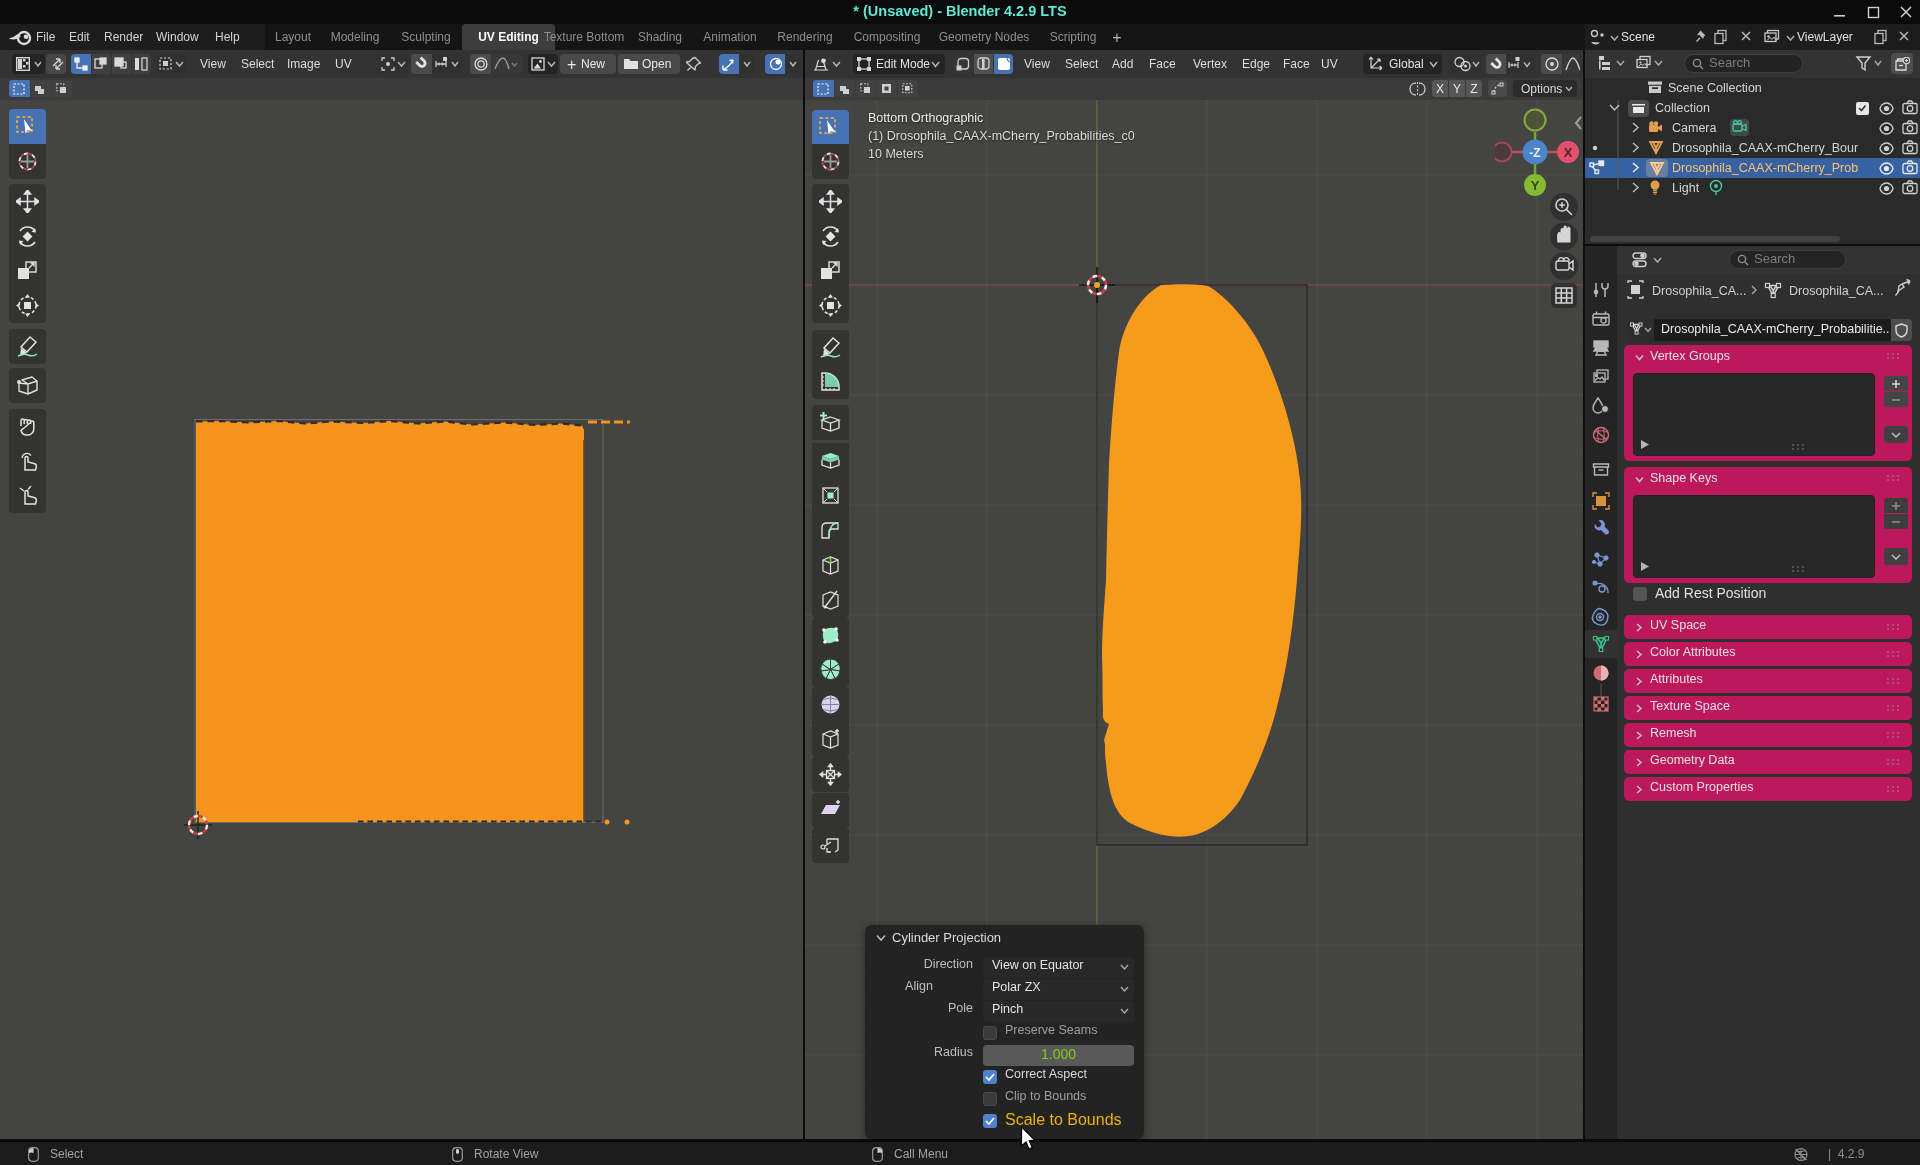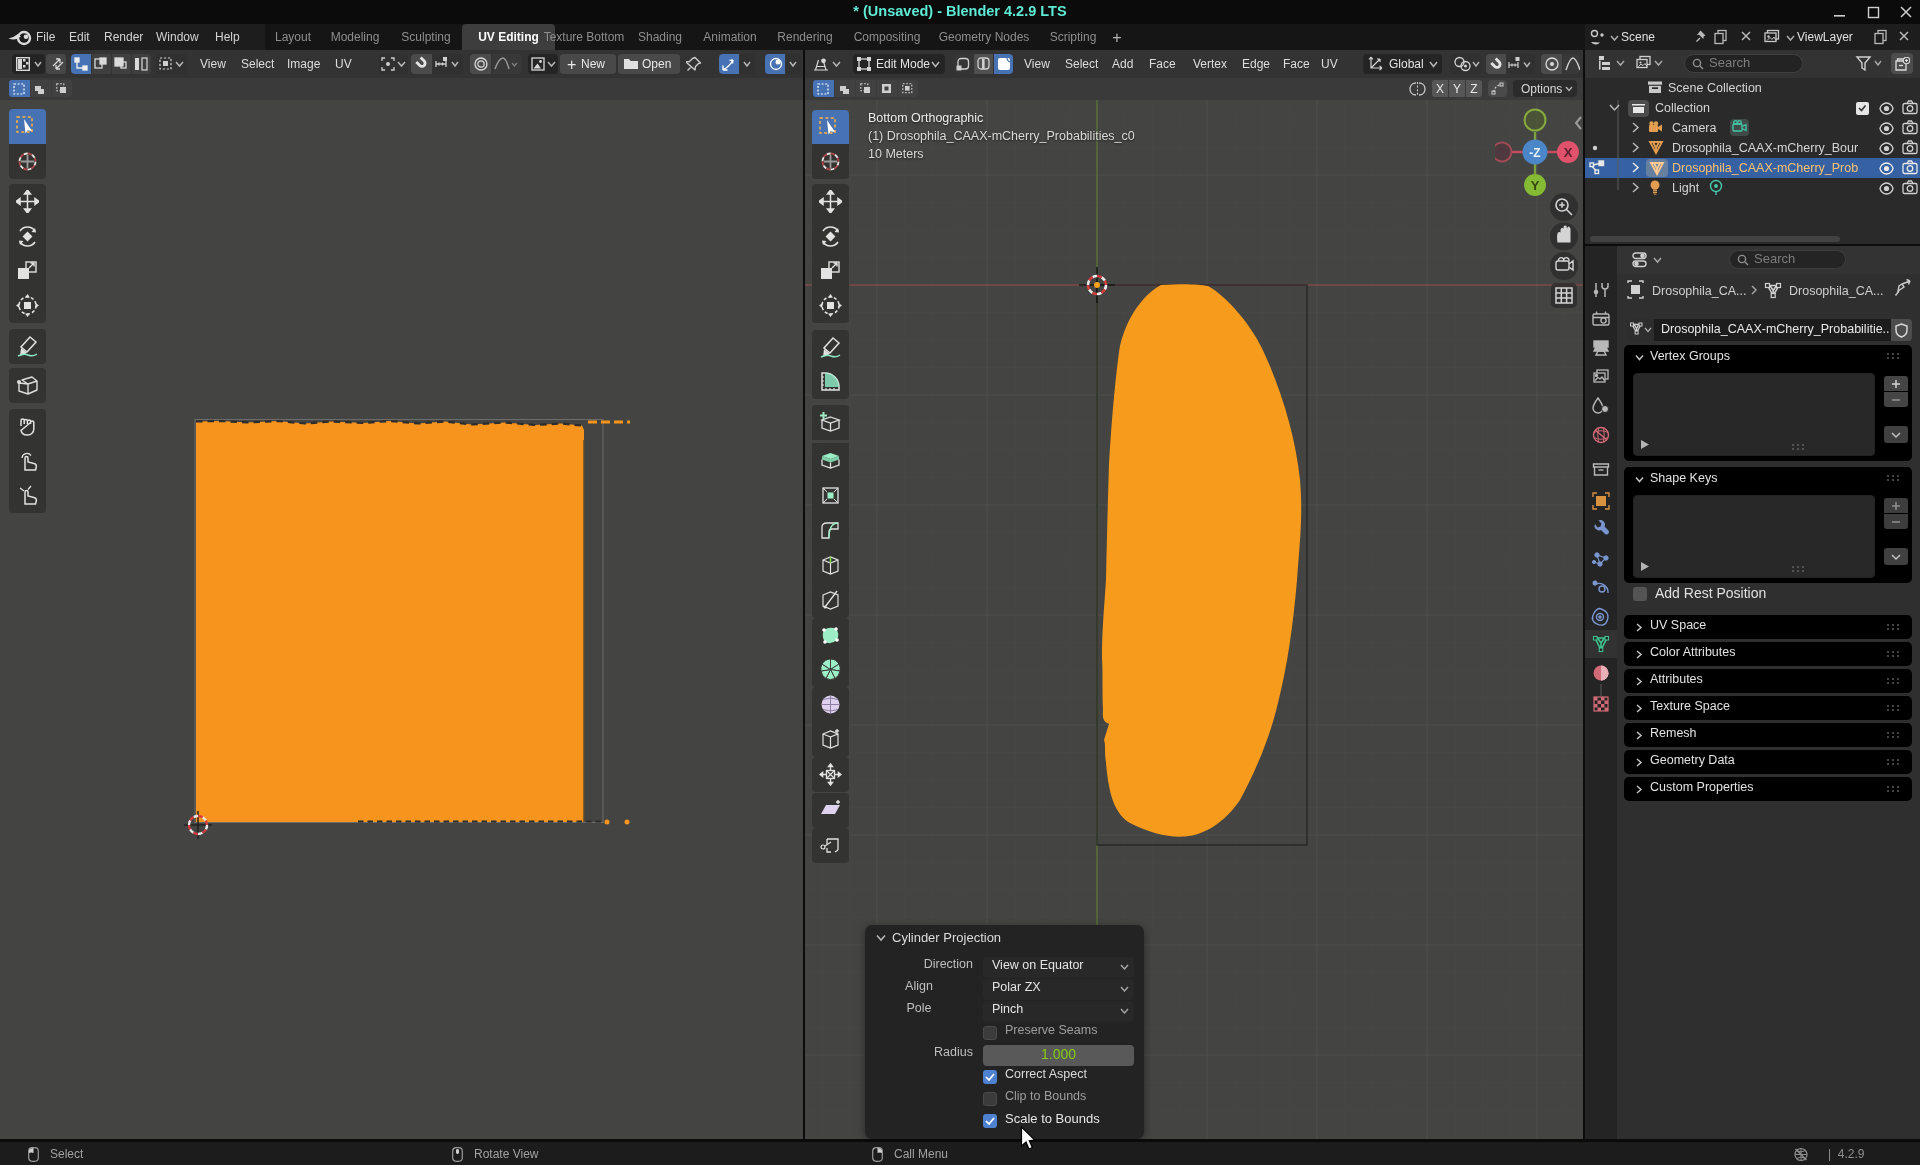--- a/index.html
+++ b/index.html
@@ -21,21 +21,21 @@
 #outliner{left:1585px;top:50px;width:335px;height:194px;background:#2a2a2a}
 #outhead{left:0;top:0;width:335px;height:28px;background:#333333}
 #props{left:1585px;top:246px;width:335px;height:893px;background:#2f2f2f}
 #ptabs{left:0;top:0;width:32px;height:893px;background:#242424}
 #phead{left:32px;top:0;width:303px;height:28px;background:#333333}
 #statusbar{left:0;top:1141px;width:1920px;height:24px;background:#1c1c1c;border-top:1px solid #090909}
 .st{position:absolute;top:0;height:24px;line-height:24px;color:#a2a2a2;font-size:12px}
 .toolbtn{position:absolute;left:9px;width:37px;height:35px;background:#333331;border-radius:0}
 .hmenu{position:absolute;top:0;height:28px;line-height:29px;font-size:12px;color:#dddddd}
 .hbtn{position:absolute;border-radius:4px;background:#242424}
-.panel{position:absolute;left:39px;width:288px;background:#000000;border-radius:5px}
+.panel{position:absolute;left:39px;width:288px;background:#be185d;border-radius:5px}
 .ptitle{position:absolute;font-size:12.5px;color:#e2e2e2}
 .grip{position:absolute;width:14px;height:8px;opacity:.55}
 .chev{position:absolute;width:9px;height:9px}
 </style></head>
 <body>
 <div id="root">
 <div id="titlebar">* (Unsaved) - Blender 4.2.9 LTS</div>
 <svg class="ic" style="left:1832px;top:4px" width="84" height="16" viewBox="0 0 84 16">
 <rect x="2" y="11" width="11" height="1.6" fill="#cfcfcf"></rect>
 <rect x="36.5" y="3.5" width="10" height="10" fill="none" stroke="#cfcfcf" stroke-width="1.4"></rect>
@@ -695,21 +695,21 @@
             <path d="M1 1 l3.5 4 L8 1" fill="none" stroke="#a8a8a8" stroke-width="1.4"></path>
           </svg>
  </div>
  <div class="txt" style="left:0;top:54px;width:108px;text-align:center;font-size:12.5px;color:#bfbfbf">Align</div>
  <div class="a" style="left:118px;top:54px;width:151px;height:21px;background:#282828;border-radius:4px">
   <div class="txt" style="left:9px;top:1px;font-size:12.5px;color:#e3e3e3">Polar ZX</div>
   <svg class="ic" style="left:137px;top:7px" width="9" height="7" viewBox="0 0 9 7">
             <path d="M1 1 l3.5 4 L8 1" fill="none" stroke="#a8a8a8" stroke-width="1.4"></path>
           </svg>
  </div>
- <div class="txt" style="left:0;top:76px;width:108px;text-align:center;font-size:12.5px;color:#bfbfbf">Pole</div>
+ <div class="txt" style="left:0;top:76px;width:108px;text-align:right;font-size:12.5px;color:#bfbfbf">Pole</div>
  <div class="a" style="left:118px;top:76px;width:151px;height:21px;background:#282828;border-radius:4px">
   <div class="txt" style="left:9px;top:1px;font-size:12.5px;color:#e3e3e3">Pinch</div>
   <svg class="ic" style="left:137px;top:7px" width="9" height="7" viewBox="0 0 9 7">
             <path d="M1 1 l3.5 4 L8 1" fill="none" stroke="#a8a8a8" stroke-width="1.4"></path>
           </svg>
  </div>
  <div class="a" style="left:118px;top:101px;width:14px;height:14px;background:#3b3b3b;border-radius:3px;border:1px solid #4a4a4a"></div>
  <div class="txt" style="left:140px;top:98px;font-size:12.5px;color:#9e9e9e">Preserve Seams</div>
  <div class="txt" style="left:0;top:120px;width:108px;text-align:right;font-size:12.5px;color:#bfbfbf">Radius</div>
  <div class="a" style="left:118px;top:120px;width:151px;height:21px;background:#595959;border-radius:4px">
@@ -719,21 +719,21 @@
  <svg class="ic" style="left:120px;top:148px" width="10" height="8" viewBox="0 0 10 8">
           <path d="M1 4 l3 3 5-6" fill="none" stroke="#fff" stroke-width="1.7"></path>
         </svg>
  <div class="txt" style="left:140px;top:142px;font-size:12.5px;color:#dadada">Correct Aspect</div>
  <div class="a" style="left:118px;top:167px;width:14px;height:14px;background:#3b3b3b;border-radius:3px;border:1px solid #4a4a4a"></div>
  <div class="txt" style="left:140px;top:164px;font-size:12.5px;color:#9e9e9e">Clip to Bounds</div>
  <div class="a" style="left:118px;top:189px;width:14px;height:14px;background:#4f81d1;border-radius:3px"></div>
  <svg class="ic" style="left:120px;top:192px" width="10" height="8" viewBox="0 0 10 8">
           <path d="M1 4 l3 3 5-6" fill="none" stroke="#fff" stroke-width="1.7"></path>
         </svg>
- <div class="txt" style="left:140px;top:186px;font-size:13px;color:#e5e5e5">Scale to Bounds</div>
+ <div class="txt" style="left:140px;top:186px;font-size:16px;color:#eab308">Scale to Bounds</div>
 </div>
 <svg class="ic" style="left:215px;top:1076px;z-index:50" width="18" height="26" viewBox="0 0 18 26">
  <path d="M1.5 1 L1.5 20 L6 16 L9 23 L12.3 21.5 L9.3 14.7 L15 14.2 Z" fill="#fff" stroke="#000" stroke-width="1.2"></path>
 </svg>
 </div>
 <div id="outliner" class="a">
 <div id="outhead" class="a">
 <svg class="ic" style="left:12px;top:5px" width="32" height="17" viewBox="0 0 32 17">
  <g fill="#cfcfcf">
             <rect x="2" y="1" width="5" height="4"></rect>

